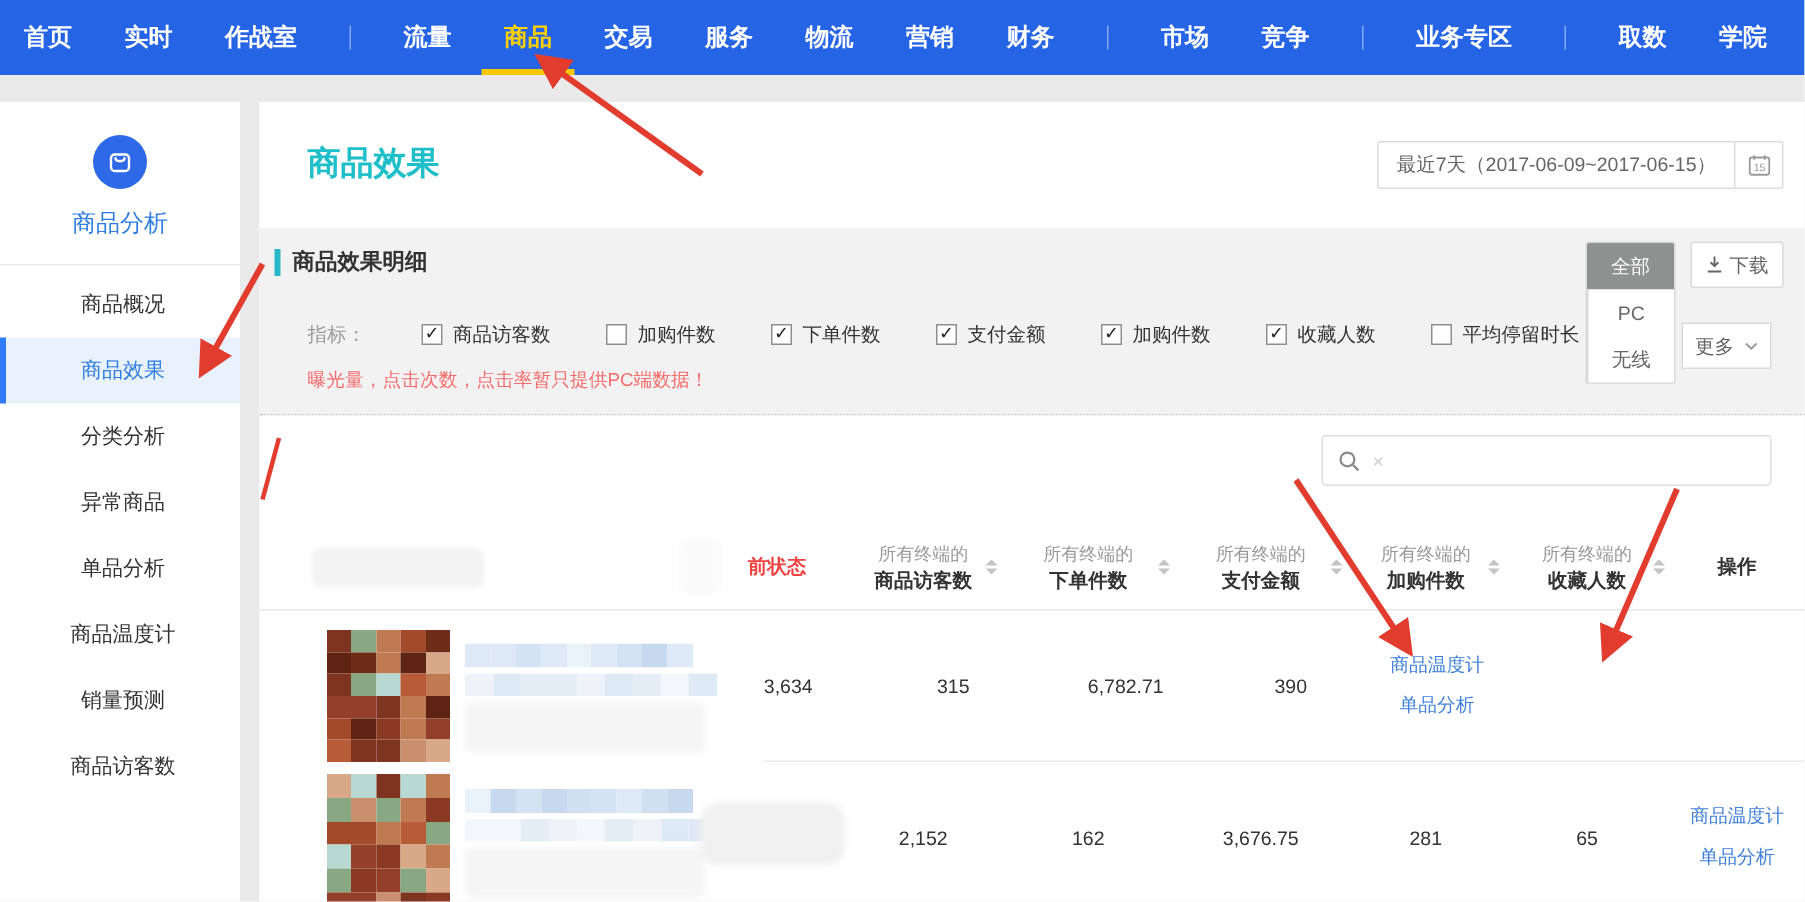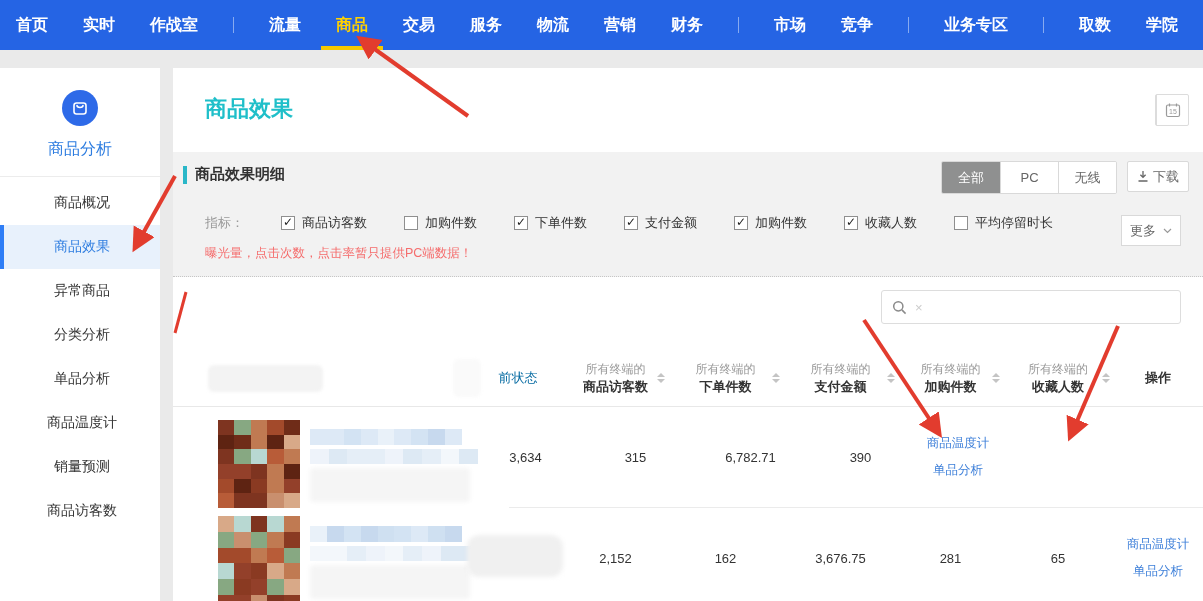--- a/index.html
+++ b/index.html
@@ -54,21 +54,21 @@
   }
   .date-text { padding:0 12px; display:flex; align-items:center; font-size:13px; color:#666; white-space:nowrap; }
   .cal-box { width:32px; border-left:1px solid #dcdcdc; display:flex; align-items:center; justify-content:center; }
   
   .gray-panel { position:relative; height:125px; background:#f2f2f2; border-bottom:1px dotted #c6c6c6; }
   .sec-row { position:absolute; top:13px; left:10px; display:flex; align-items:center; }
   .sec-bar { width:4px; height:18px; background:#2ab7c8; margin-right:8px; }
   .sec-title { font-size:15px; font-weight:bold; color:#333; }
   .view-group {
     position:absolute; top:9px; right:86px; display:flex;
-    border:1px solid #d9d9d9; border-radius:2px; overflow:hidden; background:#fff;
+    border:1px solid #d9d9d9; border-radius:2px; overflow:hidden; background:#fff;flex-direction:column;
   }
   .view-btn {
     width:58px; height:31px; background:#fff; color:#666; font-size:13px;
     display:flex; align-items:center; justify-content:center; cursor:pointer;
     border-left:1px solid #d9d9d9;
   }
   .view-btn:first-child { border-left:none; }
   .view-btn.active { background:#8f9090; color:#fff; }
   .download-btn {
     position:absolute; top:9px; right:14px; height:31px; width:62px;
@@ -122,21 +122,21 @@
   .col-m1 { width:105px; } .col-m2 { width:115px; } .col-m3 { width:115px; }
   .col-m4 { width:105px; } .col-m5 { width:110px; }
   .col-action { width:90px; }
   .mh { position:relative; display:flex; flex-direction:column; align-items:center; justify-content:center; height:100%; cursor:pointer; }
   .mh .prefix { font-size:12px; color:#999; line-height:17px; }
   .mh .mname  { font-size:13px; font-weight:bold; color:#333; line-height:17px; }
   .sort { position:absolute; right:3px; top:50%; transform:translateY(-50%); display:flex; flex-direction:column; gap:2px; }
   .sort i { width:0; height:0; border-left:4px solid transparent; border-right:4px solid transparent; display:block; }
   .sort .up   { border-bottom:4px solid #c4c4c4; }
   .sort .down { border-top:4px solid #c4c4c4; }
-  .status-h { font-size:13px; font-weight:normal; color:#0369a1; }
+  .status-h { font-size:13px; font-weight:bold; color:#ef4444; }
   .action-h { font-size:13px; font-weight:bold; color:#333; display:flex; align-items:center; justify-content:center; height:100%; }
   .hblob1 { position:absolute; left:35px; top:15px; width:115px; height:27px; background:#f3f3f3; border-radius:6px; filter:blur(1.5px); }
   .hblob2 { position:absolute; left:-20px; top:9px; width:28px; height:38px; background:#fafafa; border-radius:6px; filter:blur(1.5px); }
   .trow { position:absolute; left:0; right:0; display:flex; }
   .trow1 { top:130px; height:100px; }
   .trow2 { top:231px; height:100px; }
   .num-cell { display:flex; align-items:center; justify-content:center; font-size:13px; color:#333; }
   .status-text { font-size:13px; color:#333; }
   .col-action.cell { display:flex; flex-direction:column; align-items:center; justify-content:center; gap:10px; }
   .op-link { color:#3d7fd9; font-size:12.5px; cursor:pointer; white-space:nowrap; }
@@ -183,34 +183,35 @@
       <svg width="18" height="18" viewBox="0 0 18 18">
         <rect x="3" y="4" width="12" height="11" rx="2.5" fill="none" stroke="#fff" stroke-width="1.6"></rect>
         <path d="M6 6.5 c0 2.6 6 2.6 6 0" fill="none" stroke="#fff" stroke-width="1.6" stroke-linecap="round"></path>
       </svg>
     </div>
     <div class="side-title">商品分析</div>
   </div>
   <ul class="side-menu">
     <li class="side-item">商品概况</li>
     <li class="side-item selected">商品效果</li>
+    <li class="side-item">分类分析</li>
     <li class="side-item">异常商品</li>
-    <li class="side-item">分类分析</li>
     <li class="side-item">单品分析</li>
     <li class="side-item">商品温度计</li>
     <li class="side-item">销量预测</li>
     <li class="side-item">商品访客数</li>
   </ul>
 </aside>
 
 <main class="main">
 
   <section class="title-bar">
     <h1 class="page-title">商品效果</h1>
     <div class="date-picker">
+      <span class="date-text">最近7天（2017-06-09~2017-06-15）</span>
       <span class="cal-box">
         <svg width="18" height="18" viewBox="0 0 18 18">
           <rect x="2.5" y="4" width="13" height="11.5" rx="1.5" fill="none" stroke="#9a9a9a" stroke-width="1.2"></rect>
           <line x1="5.5" y1="2.5" x2="5.5" y2="5.5" stroke="#9a9a9a" stroke-width="1.2"></line>
           <line x1="12.5" y1="2.5" x2="12.5" y2="5.5" stroke="#9a9a9a" stroke-width="1.2"></line>
           <text x="9" y="13" font-size="7" fill="#9a9a9a" text-anchor="middle" font-family="Liberation Sans, sans-serif">15</text>
         </svg>
       </span>
     </div>
   </section>

